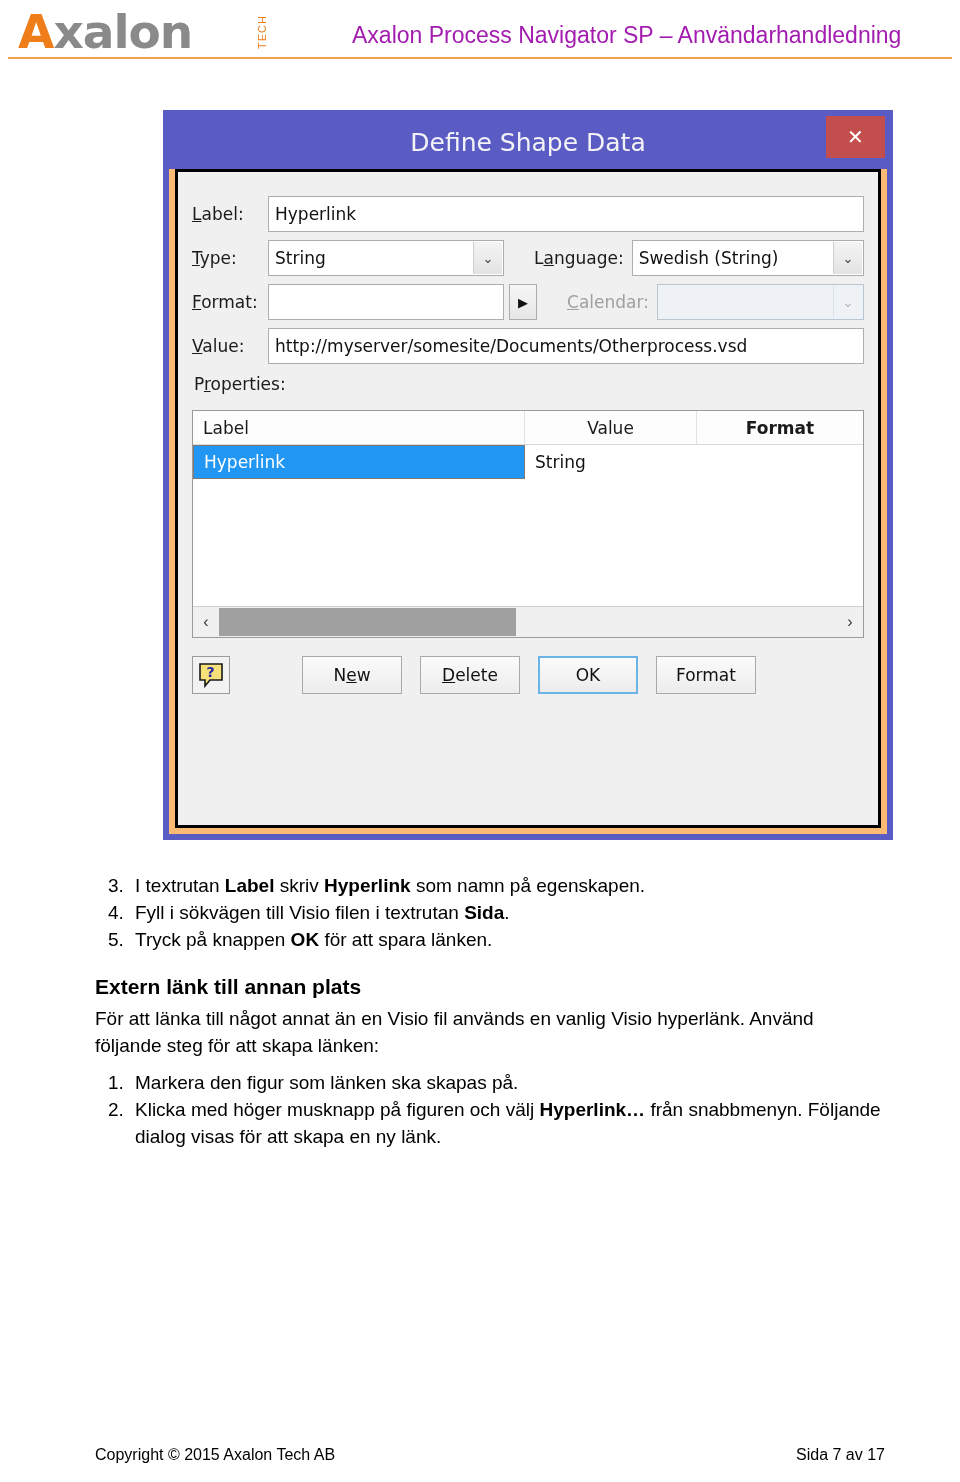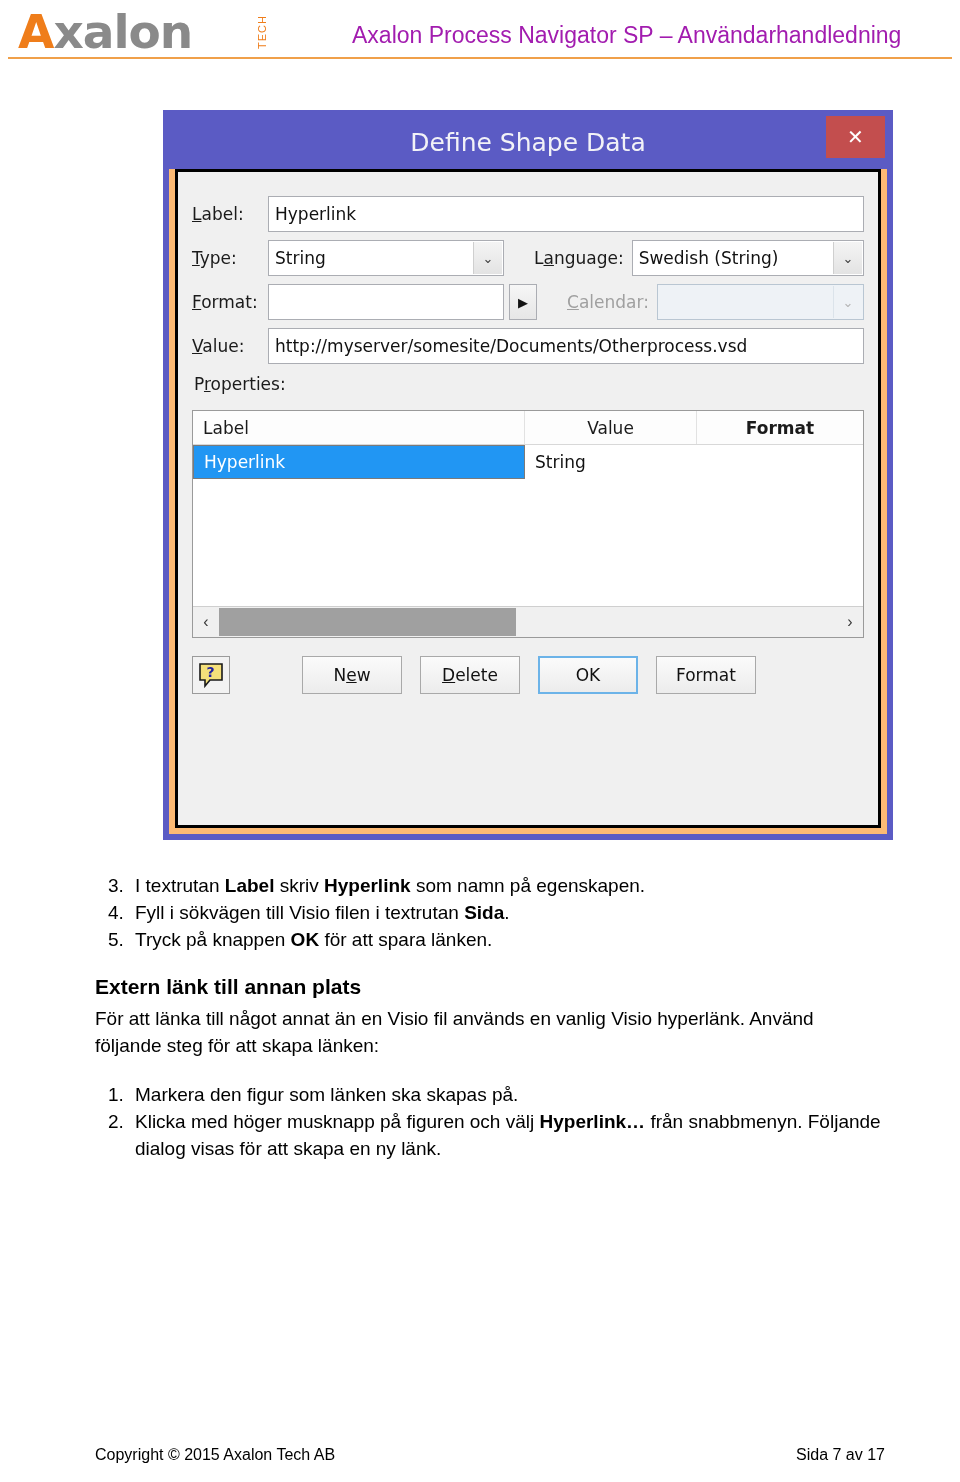--- a/index.html
+++ b/index.html
@@ -364,21 +364,21 @@
     font-weight: bold;
     margin: 22px 0 6px 0;
     color: #000;
   }
   .para {
     font-size: 19px;
     line-height: 27px;
     margin: 0;
     color: #000;
   }
-  .steps2-wrap { margin-top: 22px; }
+  .steps2-wrap { margin-top: 10px; }
 
   
   .footer {
     position: absolute;
     left: 95px;
     right: 75px;
     bottom: 18px;
     display: flex;
     justify-content: space-between;
     font-size: 16px;

